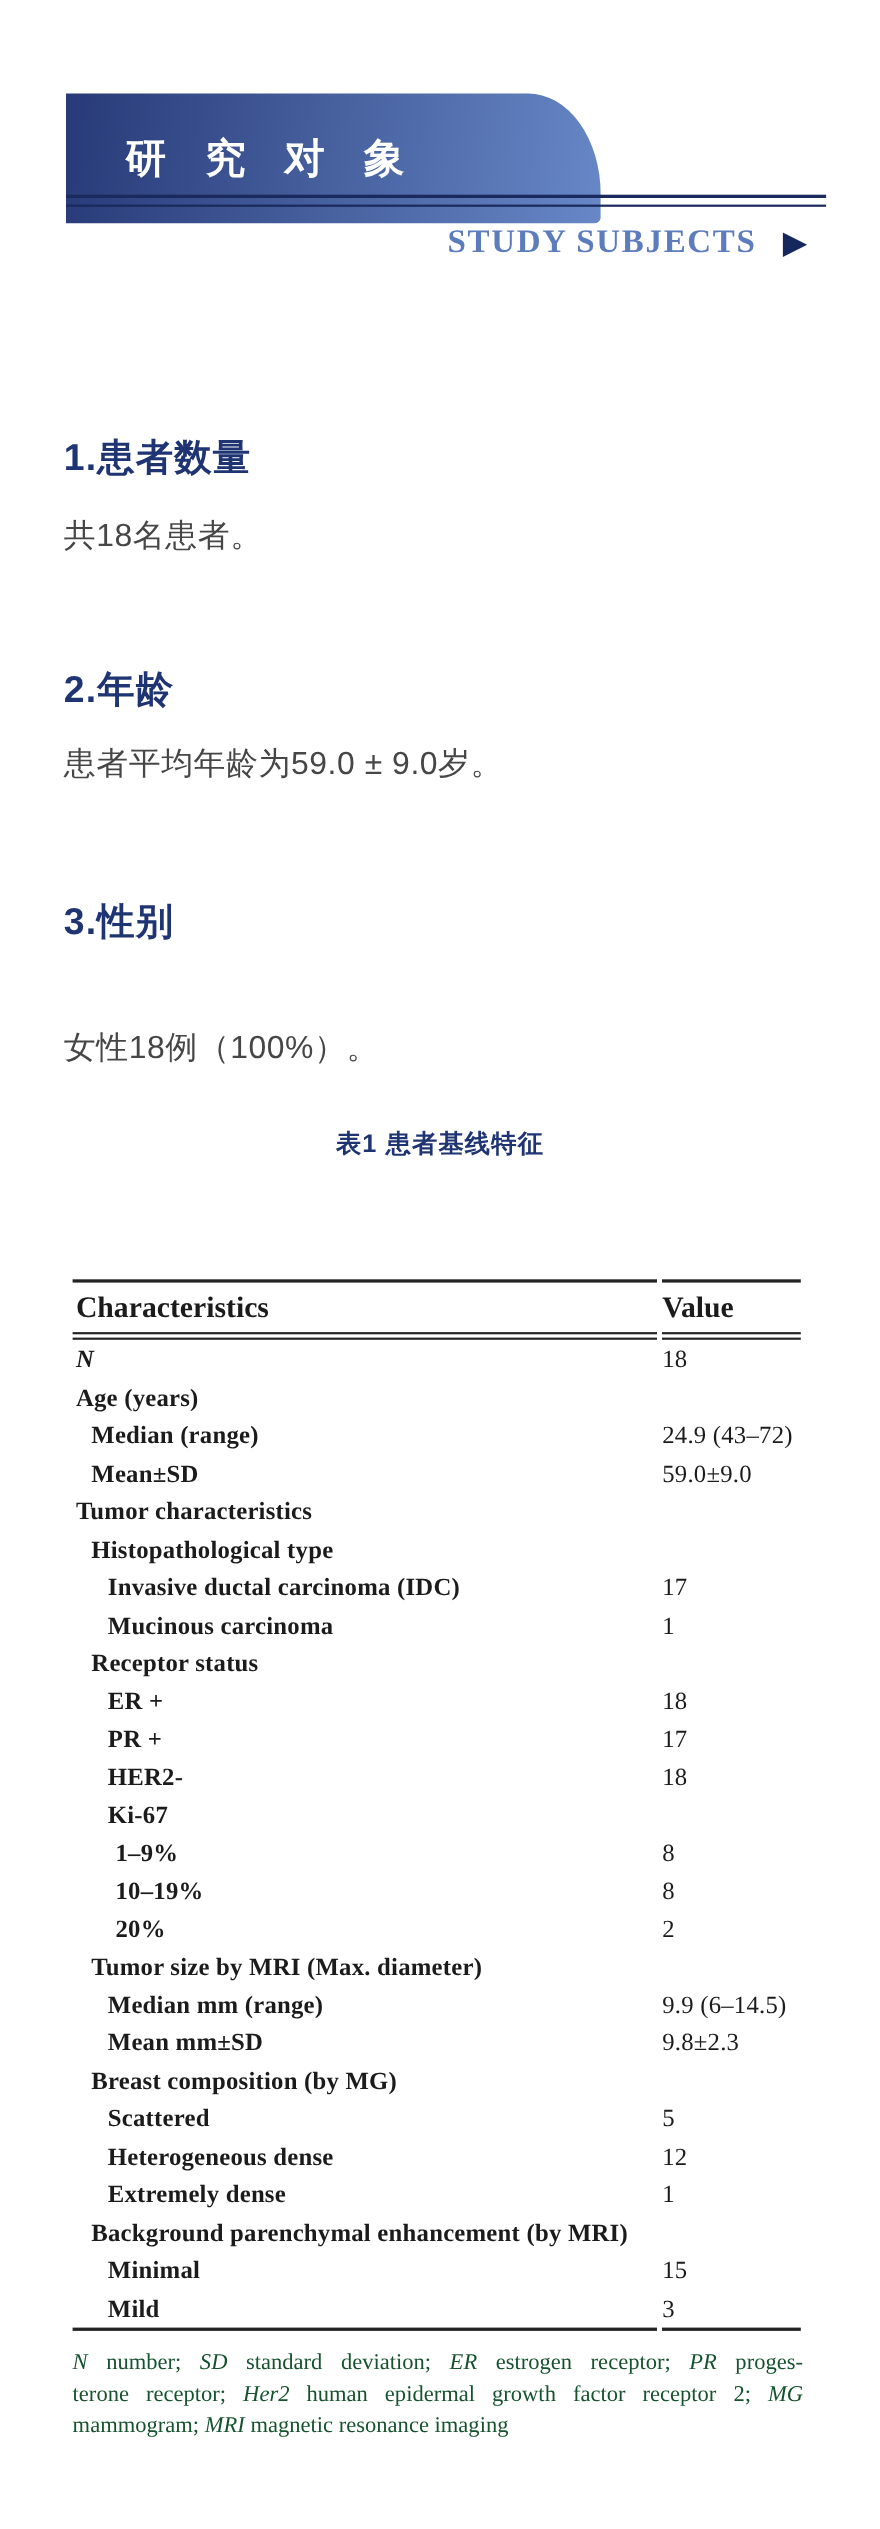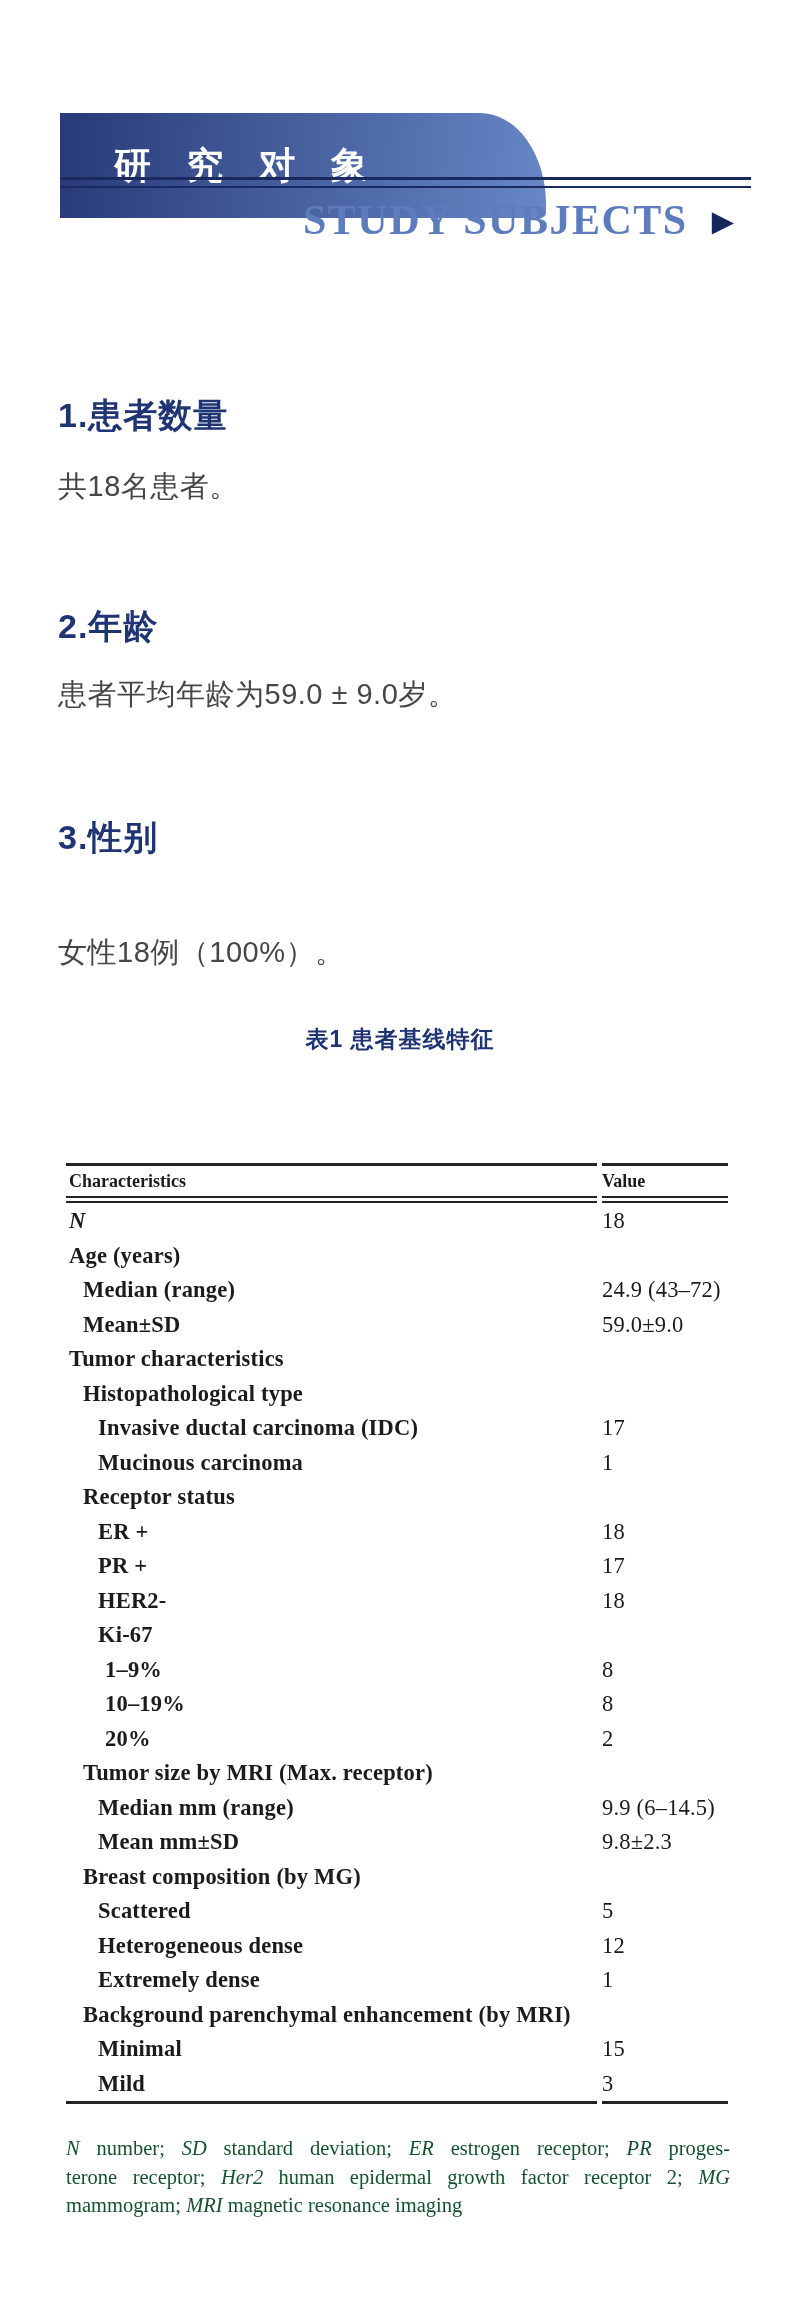--- a/index.html
+++ b/index.html
@@ -11,44 +11,44 @@
     --banner-from:#283a78;
     --banner-to:#6787c6;
   }
   *{margin:0;padding:0;box-sizing:border-box;}
   html,body{background:#ffffff;}
   body{font-family:"Liberation Sans",sans-serif;}
   .page{position:relative;width:800px;height:2299px;background:#fff;overflow:hidden;margin:0 auto;}
 
   
   .banner{
-    position:absolute;left:60px;top:85px;width:486px;height:105px;
+    position:absolute;left:60px;top:85px;width:486px;height:118px;
     background:linear-gradient(97deg,var(--banner-from) 0%,var(--banner-to) 100%);
     border-top-right-radius:66px 91px;
     border-bottom-right-radius:6px 5px;
-    display:flex;align-items:center;margin-top:28px;
+    display:flex;align-items:center;
   }
   .banner-text{
     font-family:"Liberation Serif",serif;
     font-weight:700;color:#ffffff;font-size:37px;
     letter-spacing:13px;padding-left:54px;white-space:nowrap;
   }
   .hrule{position:absolute;left:60px;width:691px;background:var(--rule-navy);}
   .hrule.thick{top:177px;height:3px;}
   .hrule.thin{top:186px;height:2px;}
 
   
   .subtitle-row{
     position:absolute;top:194px;left:60px;right:50px;height:52px;
     display:flex;justify-content:flex-end;align-items:center;gap:24px;
     padding-right:16px;
   }
   .subtitle{
     font-family:"Liberation Serif",serif;font-weight:700;
-    font-size:42px;color:var(--periwinkle);letter-spacing:1.5px;white-space:nowrap;
+    font-size:30px;color:var(--periwinkle);letter-spacing:1.5px;white-space:nowrap;
   }
   .arrow{font-size:29px;color:#16275d;line-height:1;transform:translateY(1px);}
 
   
   .sec-title{
     position:absolute;left:58px;
     font-size:34px;font-weight:700;color:var(--navy);letter-spacing:1px;white-space:nowrap;
   }
   .sec-body{
     position:absolute;left:58px;
@@ -66,21 +66,21 @@
 
   
   .tablewrap{
     position:absolute;top:1163px;left:66px;width:662px;
     font-family:"Liberation Serif",serif;color:var(--ink);
     filter:blur(0.28px);
   }
   .trule{height:3px;background:linear-gradient(to right,#242424 0,#242424 531px,transparent 531px,transparent 536px,#242424 536px,#242424 662px);}
   .trule.mid{height:2px;}
   .dgap{height:3px;}
-  .theader{height:30px;display:flex;align-items:center;font-weight:700;font-size:18px;}
+  .theader{height:45px;display:flex;align-items:center;font-weight:700;font-size:27px;}
   .thc1{width:536px;padding-left:3px;}
   .thc2{flex:1;}
   .trows{padding-top:1px;}
   .trow{height:34.5px;display:flex;align-items:center;font-size:22.5px;letter-spacing:0.2px;}
   .tlabel{width:536px;white-space:nowrap;font-weight:bold;}
   .tvalue{flex:1;white-space:nowrap;}
   .ind0{padding-left:3px;}
   .ind1{padding-left:17px;}
   .ind2{padding-left:32px;}
   .ind3{padding-left:39px;}
@@ -191,21 +191,21 @@
         </div>
         <div class="trow">
           <div class="tlabel ind3">10–19%</div>
           <div class="tvalue">8</div>
         </div>
         <div class="trow">
           <div class="tlabel ind3">20%</div>
           <div class="tvalue">2</div>
         </div>
         <div class="trow">
-          <div class="tlabel ind1">Tumor size by MRI (Max. receptor)</div>
+          <div class="tlabel ind1">Tumor size by MRI (Max. diameter)</div>
           <div class="tvalue"></div>
         </div>
         <div class="trow">
           <div class="tlabel ind2">Median mm (range)</div>
           <div class="tvalue">9.9 (6–14.5)</div>
         </div>
         <div class="trow">
           <div class="tlabel ind2">Mean mm±SD</div>
           <div class="tvalue">9.8±2.3</div>
         </div>

